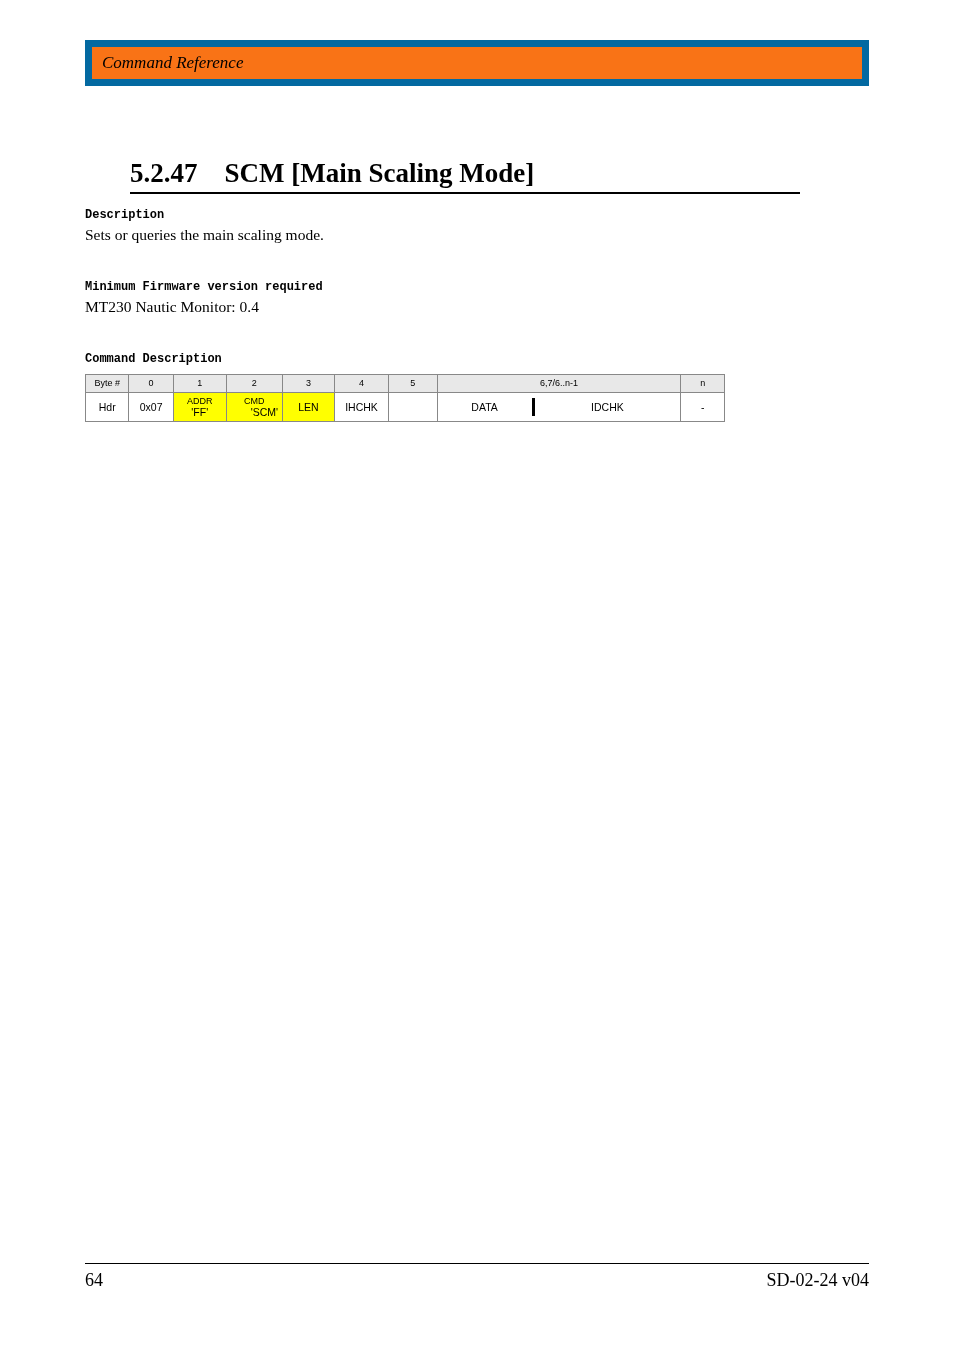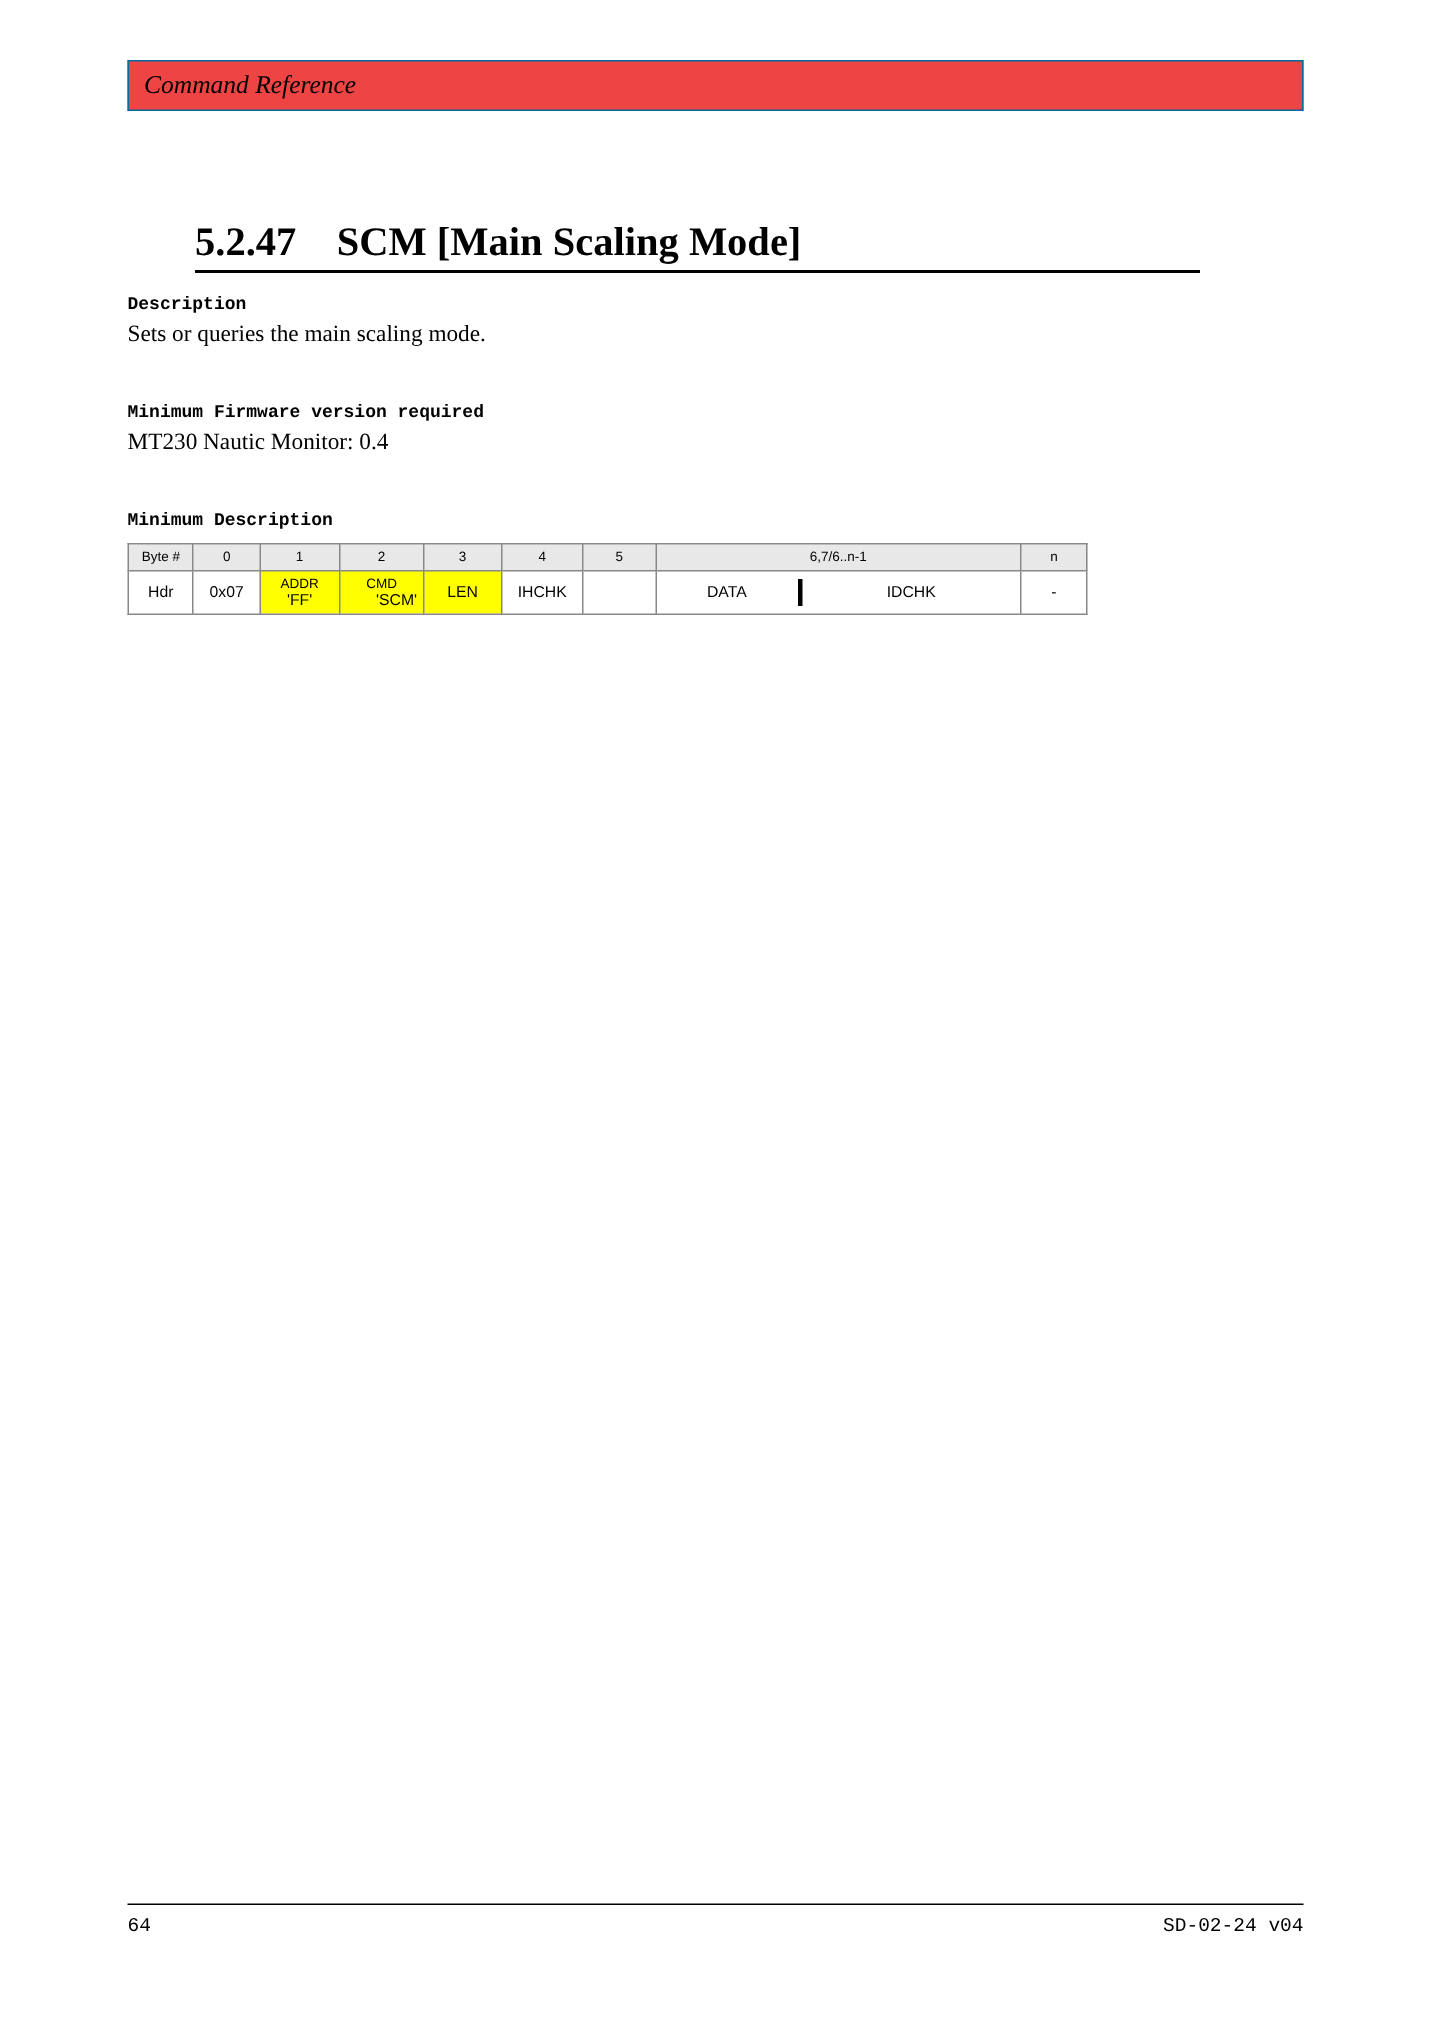--- a/index.html
+++ b/index.html
@@ -11,22 +11,22 @@
       font-family: Georgia, 'Times New Roman', serif;
       background: #ffffff;
       width: 954px;
       height: 1351px;
       position: relative;
     }
     .page {
       padding: 40px 85px 60px 85px;
     }
     .header-box {
-      border: 1px solid #0369a1;
-      background: #ef4444;
+      border: 7px solid #0369a1;
+      background: #f97316;
       padding: 6px 10px;
       margin-bottom: 40px;
     }
     .header-box span {
       font-style: italic;
       font-size: 17px;
       font-family: Georgia, serif;
     }
     .section-title-wrap {
       margin-left: 45px;
@@ -104,22 +104,22 @@
       left: 85px;
       right: 85px;
     }
     .footer-rule {
       border-top: 1px solid #000;
       margin-bottom: 6px;
     }
     .footer-row {
       display: flex;
       justify-content: space-between;
-      font-size: 13px;
-      font-family: Liberation Mono, monospace;
+      font-size: 18px;
+      font-family: Liberation Serif, serif;
     }
     .spacer-32 { height: 32px; }
     .spacer-16 { height: 16px; }
   </style>
 </head>
 <body>
 
 <div class="page">
   <div class="header-box">
     <span>Command Reference</span>
@@ -140,21 +140,21 @@
     <div class="label-bold">Description</div>
     <div class="body-text">Sets or queries the main scaling mode.</div>
 
     <div class="spacer-16"></div>
 
     <div class="label-bold">Minimum Firmware version required</div>
     <div class="body-text">MT230 Nautic Monitor: 0.4</div>
 
     <div class="spacer-16"></div>
 
-    <div class="label-bold">Minimum Description</div>
+    <div class="label-bold">Command Description</div>
 
     <table class="cmd-table">
       <colgroup>
         <col class="c1">
           <col class="c2">
           <col class="c3">
           <col class="c4">
           <col class="c5">
           <col class="c6">
           <col class="c7">

